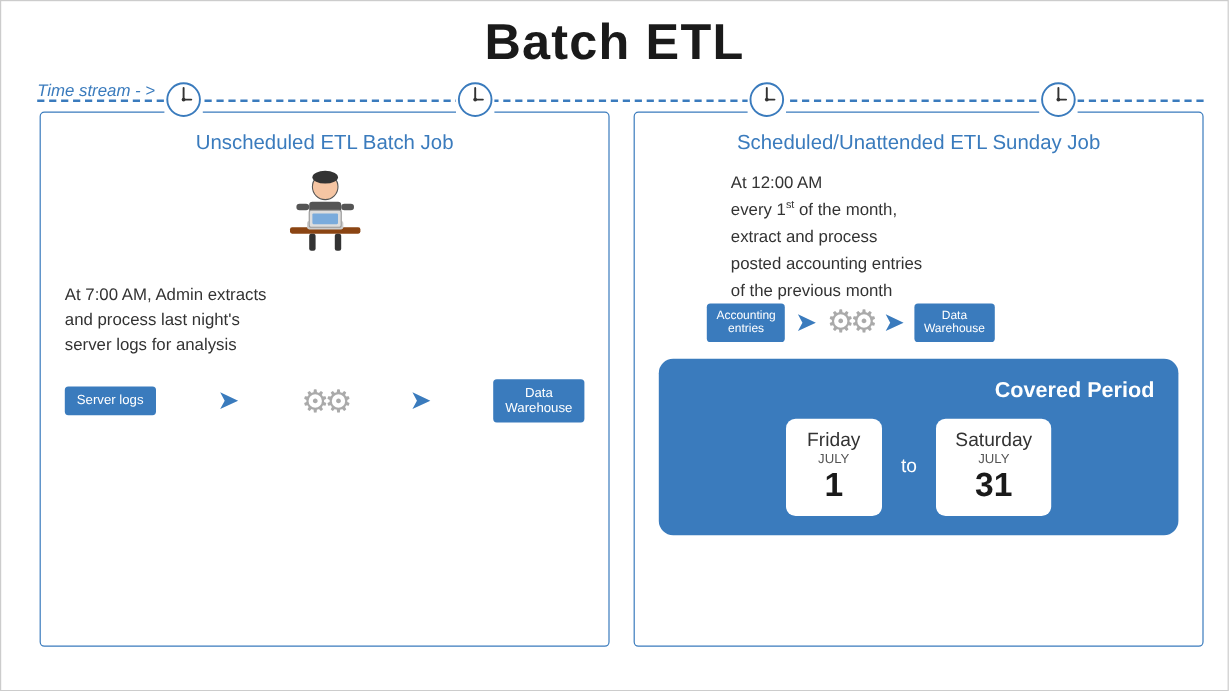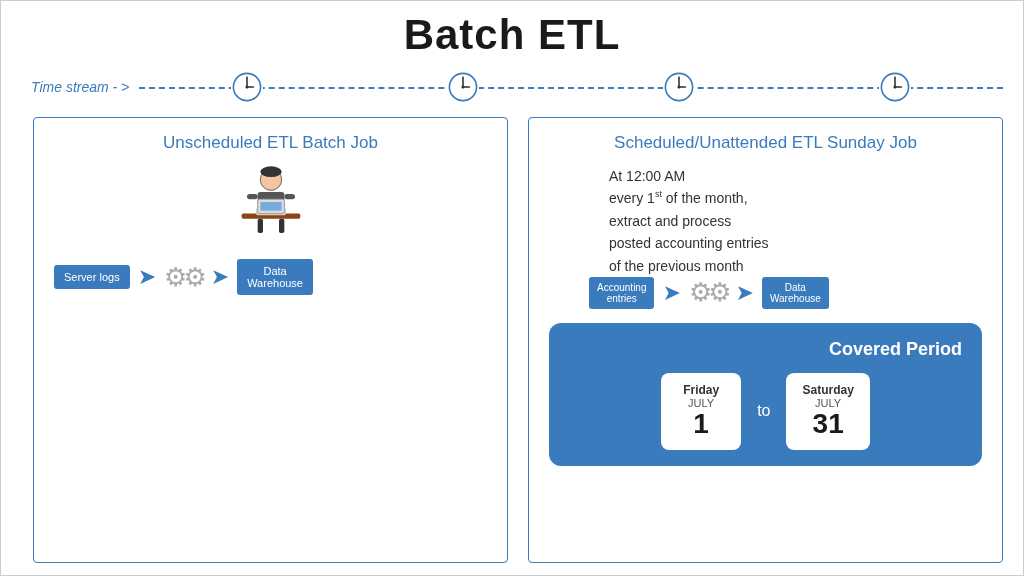--- a/index.html
+++ b/index.html
@@ -21,24 +21,24 @@
     .page-title {
       text-align: center;
       font-size: 42px;
       font-weight: 900;
       color: #1a1a1a;
       margin-bottom: 8px;
       letter-spacing: 1px;
     }
     .timeline-section {
       display: flex;
-      align-items: center;
       position: relative;
       margin-bottom: 10px;
       padding-left: 10px;
+      flex-direction: column;
     }
     .time-stream-label {
       color: #3a7bbd;
       font-size: 14px;
       font-style: italic;
       white-space: nowrap;
       margin-right: 10px;
     }
     .timeline-line {
       flex: 1;
@@ -108,20 +108,21 @@
       font-size: 14px;
       color: #333;
       line-height: 1.5;
       margin-bottom: 18px;
     }
     .flow-row {
       display: flex;
       align-items: center;
       gap: 8px;
       margin-top: 8px;
+      justify-content: space-between;
     }
     .flow-box {
       background: #3a7bbd;
       color: #fff;
       font-size: 11px;
       padding: 6px 10px;
       border-radius: 3px;
       text-align: center;
       min-width: 60px;
     }
@@ -166,22 +167,22 @@
     }
     .date-box {
       background: #fff;
       color: #3a7bbd;
       border-radius: 8px;
       padding: 10px 16px;
       text-align: center;
       min-width: 80px;
     }
     .date-box .day-name {
-      font-size: 12px;
-      font-weight: 700;
+      font-size: 16px;
+      font-weight: 400;
       color: #333;
     }
     .date-box .month {
       font-size: 11px;
       color: #555;
     }
     .date-box .day-num {
       font-size: 28px;
       font-weight: 900;
       color: #1a1a1a;
@@ -280,20 +281,25 @@
 
           <rect x="30" y="36" width="30" height="16" rx="2" fill="#ddd" stroke="#999" stroke-width="1"></rect>
 
           <rect x="33" y="39" width="24" height="10" rx="1" fill="#7aabdc"></rect>
 
           <rect x="30" y="58" width="6" height="16" rx="2" fill="#333"></rect>
           <rect x="54" y="58" width="6" height="16" rx="2" fill="#333"></rect>
         </svg>
       </div>
 
+      <div class="panel-text">
+        <span style="white-space: pre-line;">At 7:00 AM, Admin extracts
+and process last night's
+server logs for analysis</span>
+      </div>
 
       <div class="flow-row">
         <div class="flow-box">Server logs</div>
         <span class="arrow-right">➤</span>
         <span class="gear-icon">⚙⚙</span>
         <span class="arrow-right">➤</span>
         <div class="flow-box">
           <span>Data</span><br>
           <span>Warehouse</span>
         </div>

